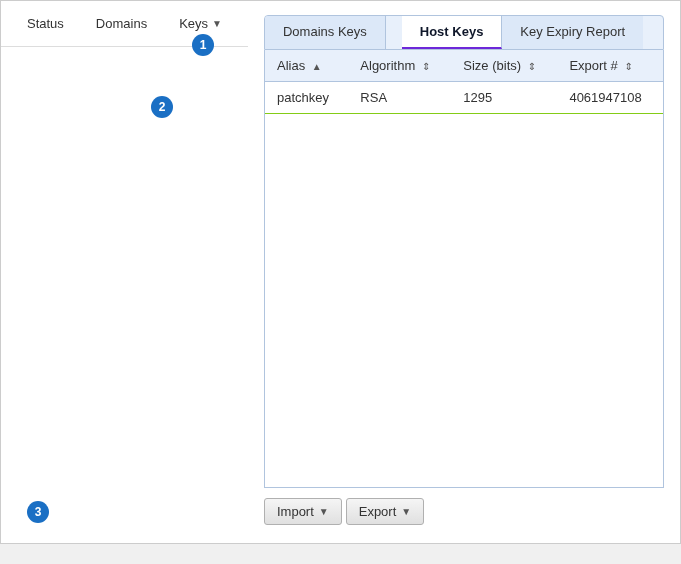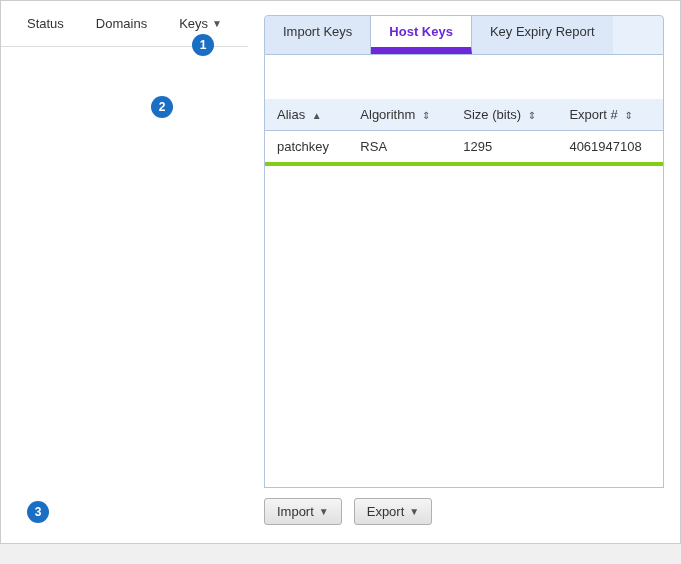--- a/index.html
+++ b/index.html
@@ -69,37 +69,37 @@
       color: #333;
       background: #dce8f8;
       border-right: 1px solid #b0c4de;
       white-space: nowrap;
     }
     .tab:last-child {
       border-right: none;
     }
     .tab.active {
       background: #fff;
-      color: #6d28d9;
+      color: #0f172a;
       font-weight: bold;
-      border-bottom: 7px solid #6d28d9;
+      border-bottom: 2px solid #6d28d9;
+      margin-left: 16px;
     }
 
     
     .table-wrapper {
       border: 1px solid #b0c4de;
       border-top: none;
       flex: 1;
       overflow: auto;
       background: #fff;
     }
     table {
       width: 100%;
       border-collapse: collapse;
-      margin-top: 44px;
     }
     thead tr {
       background: #e8f0fb;
     }
     th {
       padding: 8px 12px;
       text-align: left;
       font-size: 13px;
       color: #333;
       border-bottom: 1px solid #b0c4de;
@@ -108,28 +108,28 @@
     }
     th .sort-icon {
       font-size: 10px;
       color: #555;
       margin-left: 3px;
     }
     td {
       padding: 8px 12px;
       font-size: 13px;
       color: #333;
-      border-bottom: 4px solid #84cc16;
+      border-bottom: 1px solid #84cc16;
     }
 
     
     .footer-buttons {
       padding: 10px 0 4px 0;
       display: flex;
-      gap: 12px;
+      gap: 4px;
       align-items: center;
     }
     .btn {
       padding: 5px 12px;
       font-size: 13px;
       border: 1px solid #b0b0b0;
       border-radius: 3px;
       cursor: pointer;
       background: linear-gradient(to bottom, #f5f5f5, #e0e0e0);
       color: #333;
@@ -180,21 +180,21 @@
         <a class="nav-item">
           <span>Keys</span>
           <span class="nav-dropdown-icon">▼</span>
         </a>
       </div>
     </nav>
 
     <div class="content-area">
 
       <div class="tabs-container">
-        <div class="tab">Import Keys</div>
+        <div class="tab">Domains Keys</div>
         <div class="tab active">Host Keys</div>
         <div class="tab">Key Expiry Report</div>
       </div>
 
       <div class="table-wrapper">
         <table>
           <thead>
             <tr>
               <th>
                 <span>Alias</span>

